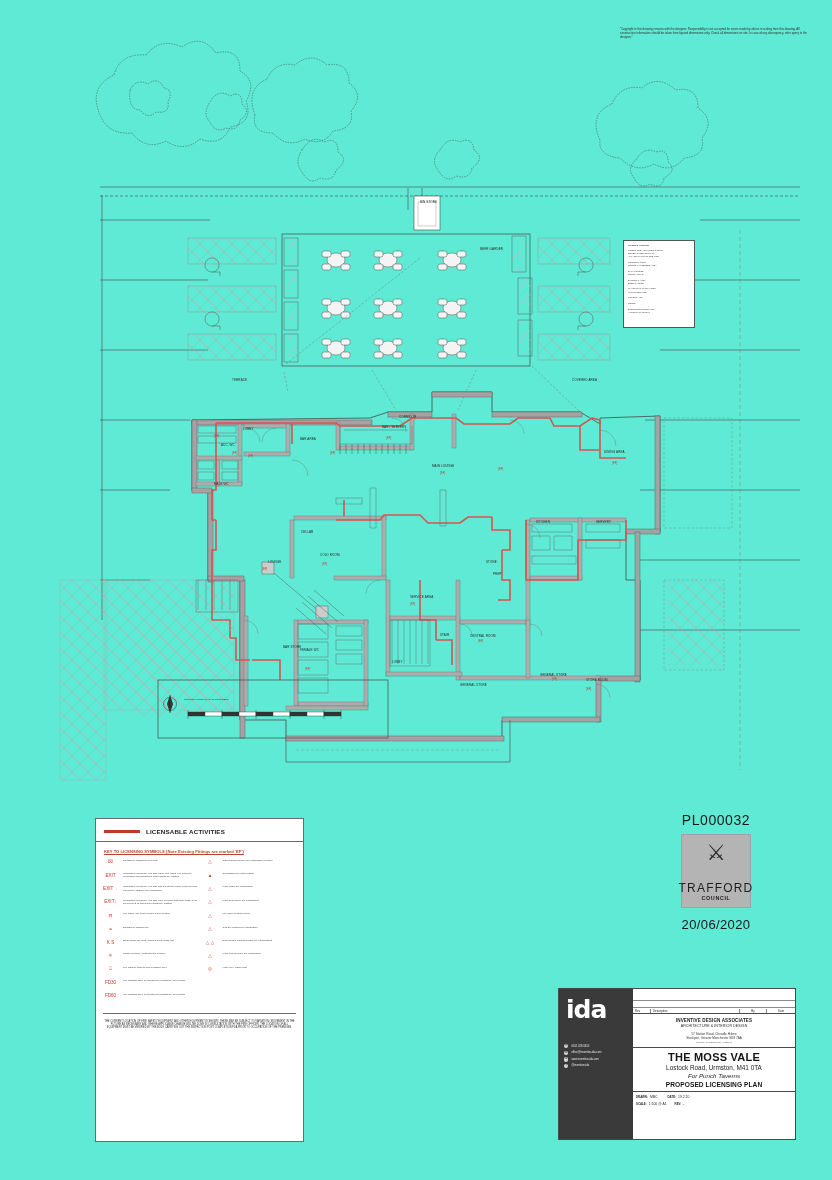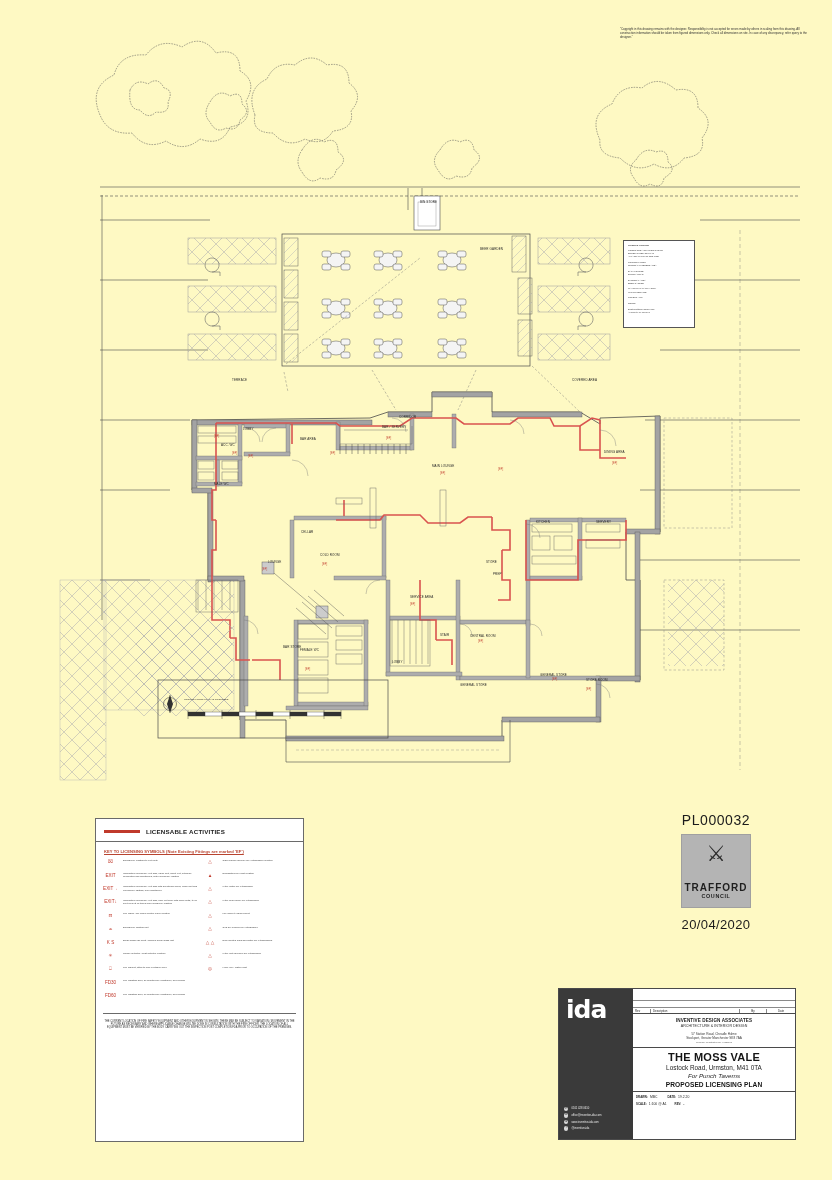--- a/index.html
+++ b/index.html
@@ -1,19 +1,19 @@
 <!DOCTYPE html>
 <html><head>
 <meta charset="utf-8">
 <style>
   html,body{margin:0;padding:0;background:#ffffff;}
   body{width:832px;height:1180px;position:relative;overflow:hidden;
        font-family:"Liberation Sans", sans-serif;color:#1a1a1a;}
 
-  .page{position:absolute;left:0;top:0;width:832px;height:1180px;background:#fef9c3;}
+  .page{position:absolute;left:0;top:0;width:832px;height:1180px;background:#5eead4;}
 
   
   .abs{position:absolute;}
 
   
   #copyright-note{left:620px;top:27px;width:192px;font-size:2.9px;
       line-height:1.42;color:#2f2f2f;text-align:left;}
 
   
   #plan-canvas{left:40px;top:20px;width:760px;height:780px;}
@@ -50,29 +50,29 @@
       padding:6px 7px 0 7px;}
   #legend-footrule{height:.7px;background:#6a6a6a;margin:7px 7px 0 7px;}
 
   
   #stamp-block{left:600px;top:812px;width:232px;text-align:center;}
   #stamp-ref{font-size:14px;letter-spacing:.04em;color:#1b1b1b;font-family:"Liberation Sans",sans-serif;}
   #stamp-image{width:68px;height:72px;margin:6px auto 0 auto;background:#b4b4b4;
       display:flex;flex-direction:column;align-items:center;justify-content:center;
       border:.5px solid #a0a0a0;}
   #stamp-crest{font-size:22px;line-height:1;color:#2b2b2b;}
-  #stamp-name{font-size:10px;font-weight:bold;letter-spacing:.1em;color:#1f1f1f;margin-top:17px;}
+  #stamp-name{font-size:12px;font-weight:normal;letter-spacing:.1em;color:#1f1f1f;margin-top:17px;}
   #stamp-sub{font-size:5.4px;font-weight:bold;letter-spacing:.12em;color:#1f1f1f;}
   #stamp-date{font-size:13px;letter-spacing:.03em;color:#1b1b1b;margin-top:9px;}
 
   
   #title-block{left:558px;top:988px;width:238px;height:152px;
       border:.8px solid #4a4a4a;background:#fff;display:flex;box-sizing:border-box;}
   #tb-logo-col{width:74px;background:#3a3a3a;color:#fff;position:relative;flex:none;
-      display:flex;flex-direction:column;justify-content:space-between;gap:20px;}
+      display:flex;flex-direction:column;gap:20px;}
   #tb-logo{font-size:25px;font-weight:bold;letter-spacing:-.04em;color:#fff;
       padding:6px 0 0 7px;font-family:"DejaVu Sans",sans-serif;}
   #tb-contacts{padding:0 0 6px 5px;}
   .tb-contact{display:flex;align-items:center;gap:3px;font-size:2.7px;color:#e9e9e9;
       margin-bottom:2.2px;}
   .tb-ci{width:4.4px;height:4.4px;border-radius:50%;background:#d8d8d8;color:#3a3a3a;
       font-size:2.7px;line-height:4.4px;text-align:center;flex:none;}
   #tb-right{flex:1;display:flex;flex-direction:column;}
   #tb-rev-head{display:flex;border-bottom:.6px solid #4a4a4a;height:24px;}
   .tb-rev-rows{display:flex;flex-direction:column;justify-content:flex-end;width:100%;}
@@ -645,21 +645,21 @@
     <div id="legend-footnote">THE CURRENT LOCATION OF FIRE SAFETY EQUIPMENT AND OTHER EQUIPMENT IS SHOWN. THESE MAY BE SUBJECT TO VARIATION / MOVEMENT IN THE FUTURE AS NECESSARY AND WHERE APPLICABLE CHANGE WILL BE DONE IN CONSULTATION WITH THE FIRE OFFICER. THE LOCATION OF ALL EQUIPMENT MUST BE VERIFIED BY THE BODY CARRYING OUT THE INSPECTION POST COMPLETION FDA PRIOR TO OCCUPATION OF THE PREMISES.</div>
   </div>
 
   <div class="abs" id="stamp-block">
     <div id="stamp-ref">PL000032</div>
     <div id="stamp-image">
       <div id="stamp-crest">⚔</div>
       <div id="stamp-name">TRAFFORD</div>
       <div id="stamp-sub">COUNCIL</div>
     </div>
-    <div id="stamp-date">20/04/2020</div>
+    <div id="stamp-date">20/06/2020</div>
   </div>
 
   <div class="abs" id="title-block">
 
     <div id="tb-logo-col">
       <div id="tb-logo">ida</div>
       <div id="tb-contacts">
           <div class="tb-contact">
             <span class="tb-ci">✆</span>
             <span>0161 428 0610</span>

